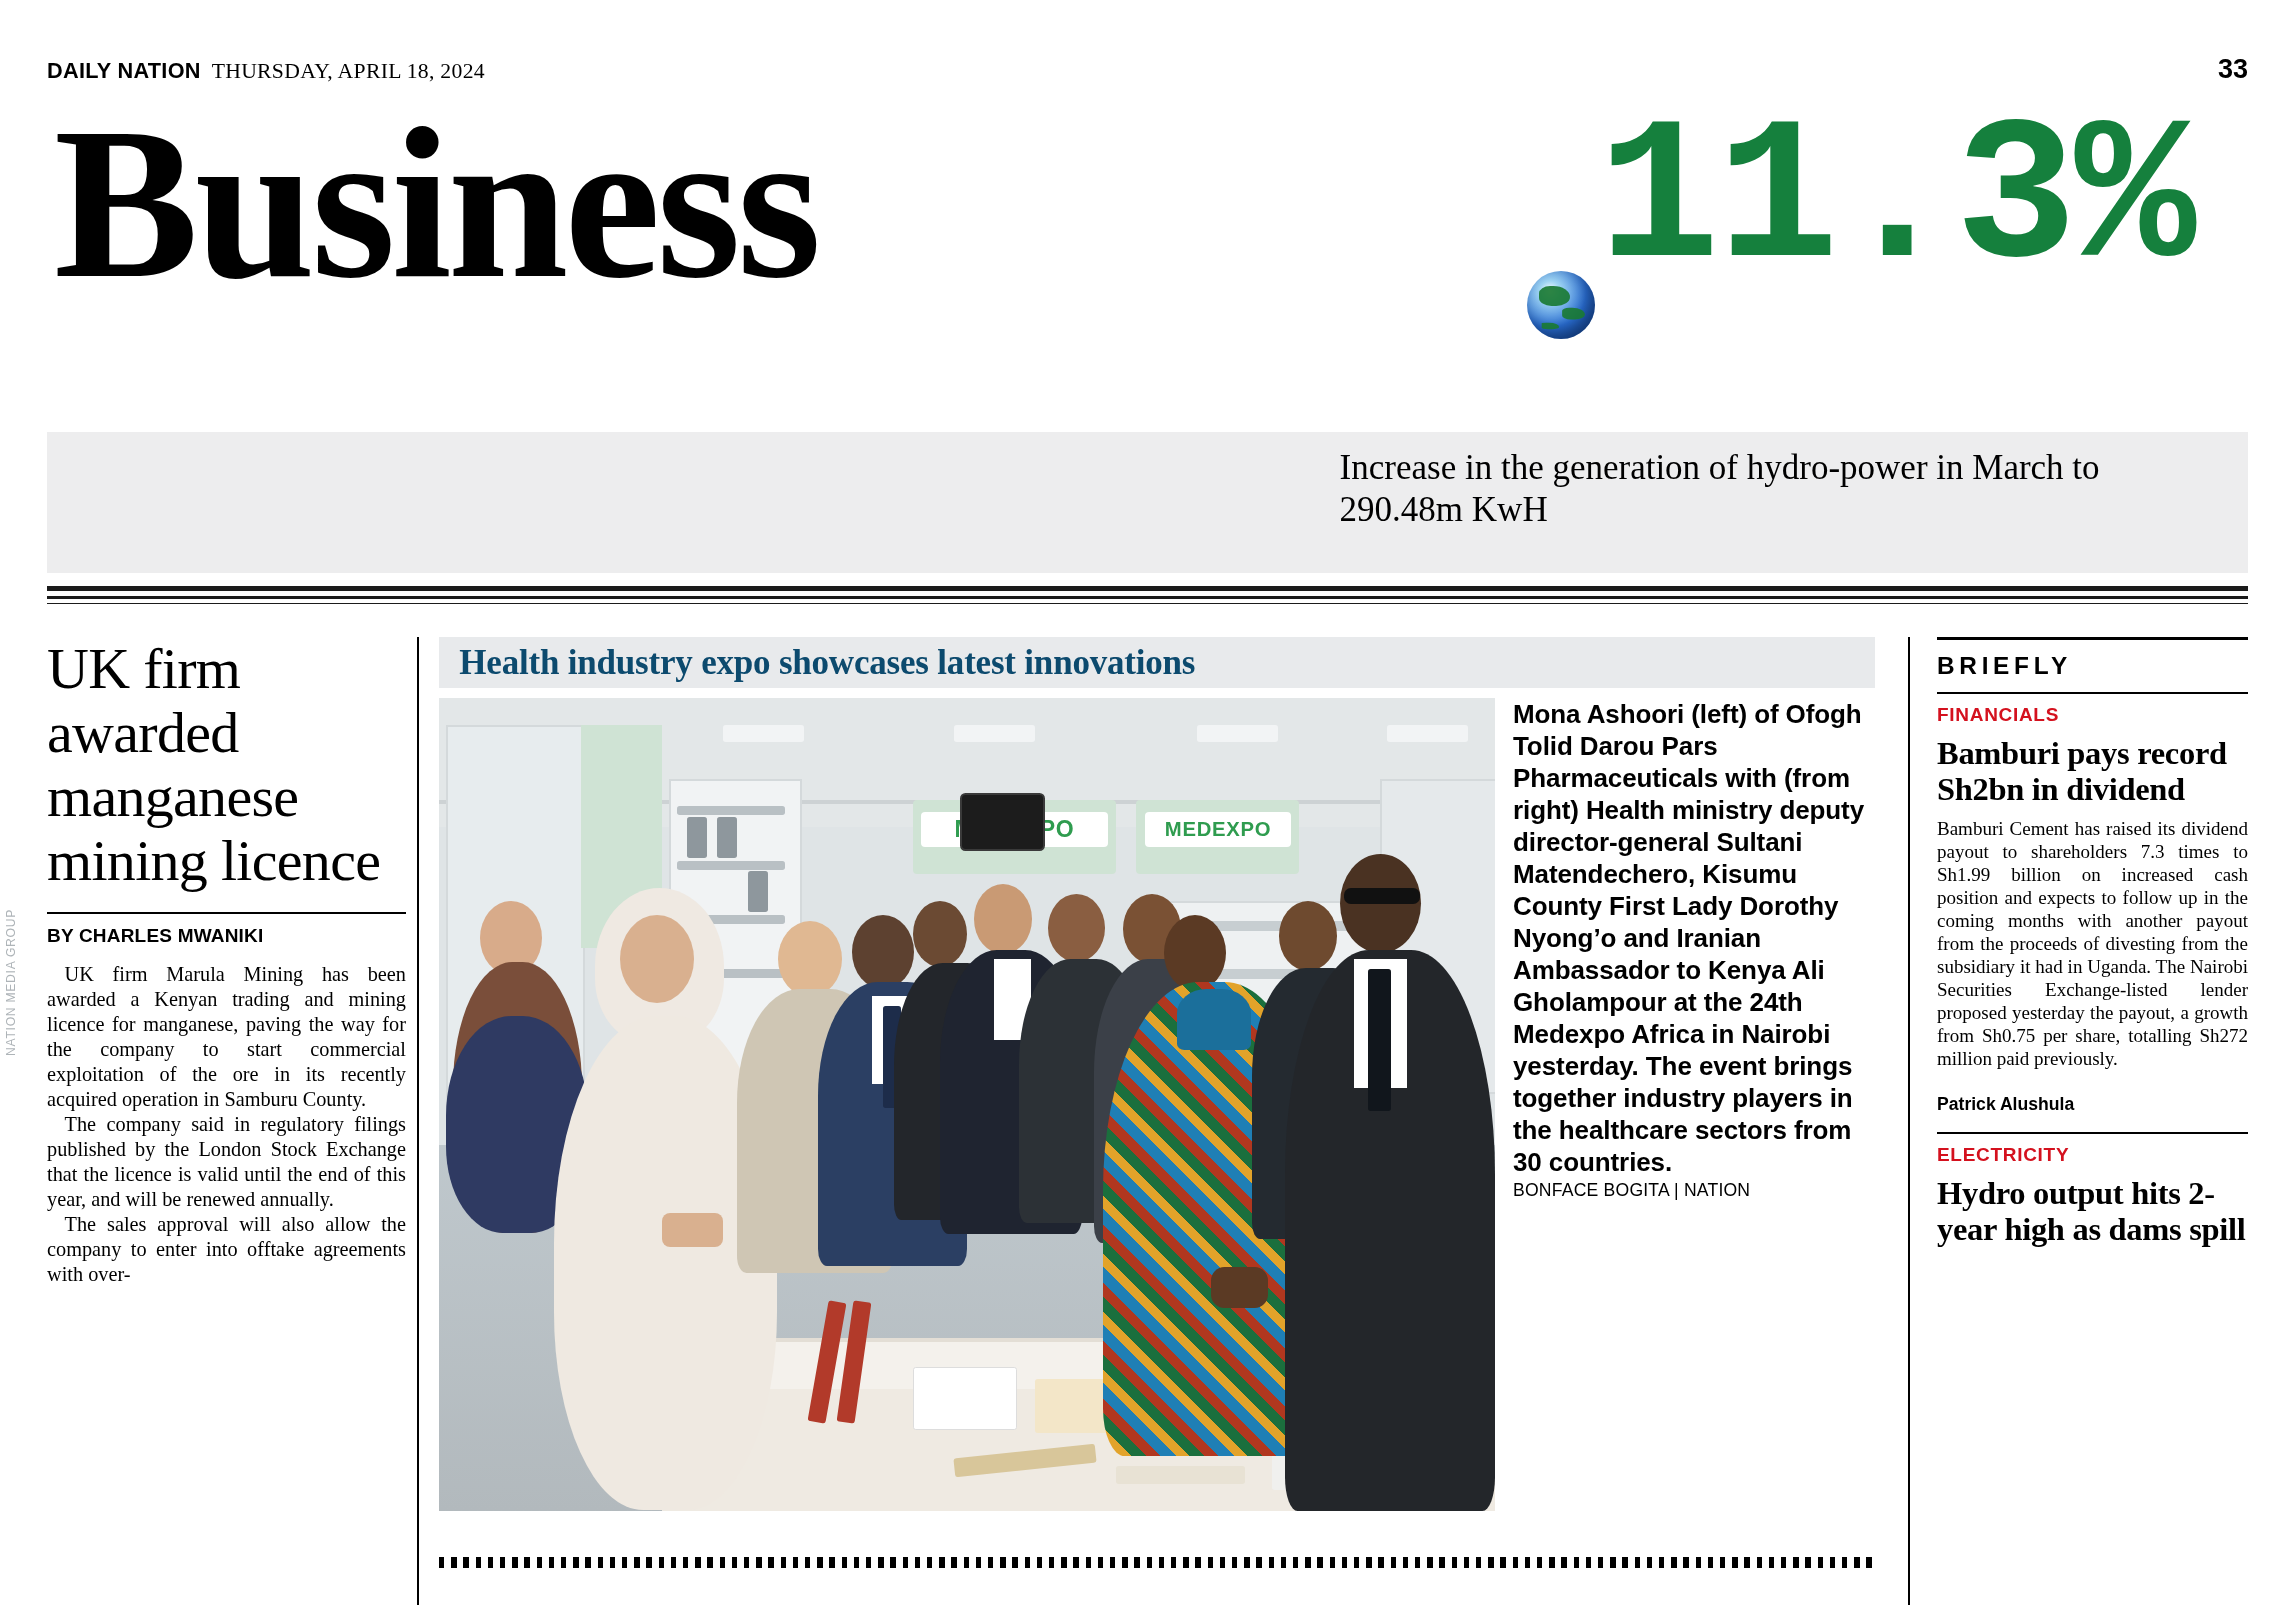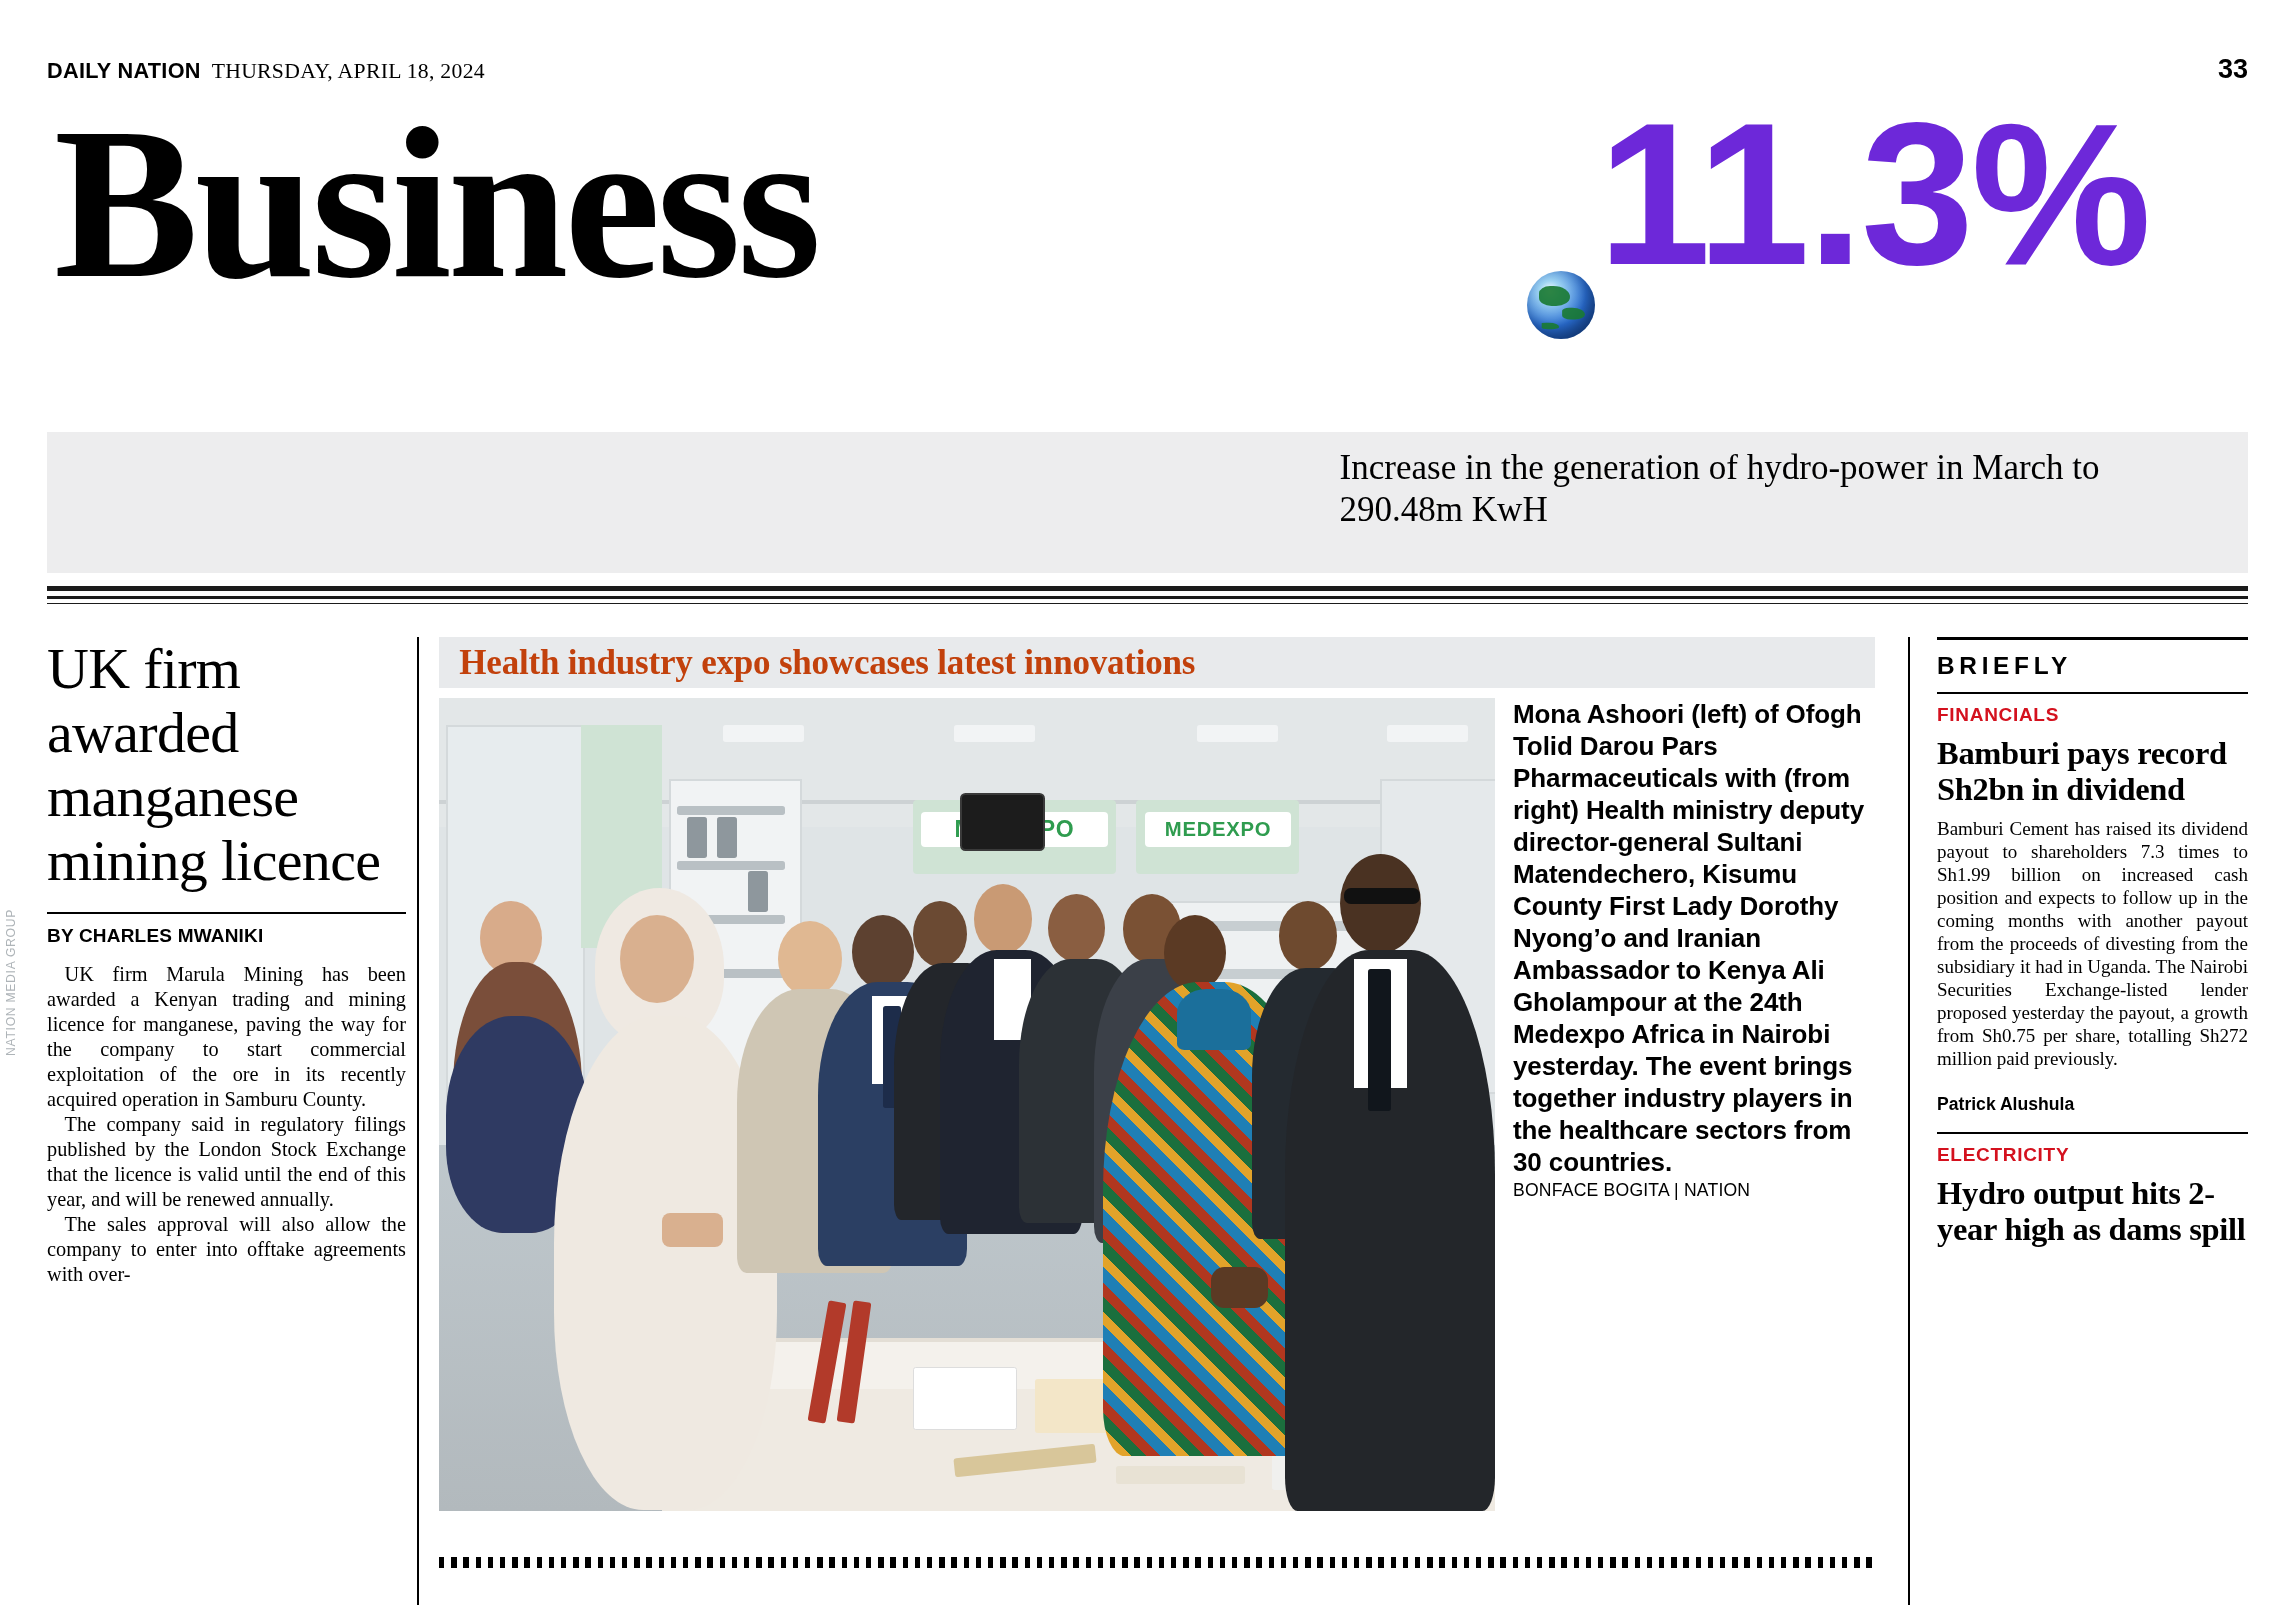--- a/index.html
+++ b/index.html
@@ -50,24 +50,24 @@
     box-shadow:inset -6.8px -8.1px 15px rgba(0,0,0,.35);
     overflow:hidden;
   }
   .globe:before{
     content:"";position:absolute;left:12.2px;top:15px;width:31px;height:20.3px;
     background:#1b7a35;border-radius:40% 60% 50% 45%;
     box-shadow:19px 17.6px 0 -4.1px #1b7a35, -4.1px 30px 0 -6.8px #1b7a35;
     opacity:.92;
   }
   .pct{
-    position:absolute;left:1598px;top:92px;
-    font-family:Liberation Sans, sans-serif;
+    position:absolute;left:1598px;top:100px;
+    font-family:Liberation Mono, monospace;
     font-weight:bold;font-size:203px;line-height:203px;
-    color:#6d28d9;letter-spacing:-2.7px;
+    color:#15803d;letter-spacing:-2.7px;
   }
 
   
   .grey-band{
     position:absolute;left:47px;top:432px;width:2201px;height:141px;
     background:#ededee;
   }
   .grey-band .band-text{
     position:absolute;right:28.4px;top:15px;width:880px;
     text-align:left;
@@ -100,21 +100,21 @@
 
   .vrule{position:absolute;background:#000;}
 
   
   .center-pkg{position:absolute;left:439px;top:637px;width:1436px;}
   .expo-band{
     background:#e8eaec;height:51px;width:100%;
     display:flex;align-items:center;
   }
   .expo-title{
-    color:#c2410c;
+    color:#0c4a6e;
     font-family:"Liberation Serif", serif;
     font-weight:bold;font-size:35px;margin-left:20.3px;letter-spacing:-0.2px;
   }
   .photo-wrap{position:relative;width:100%;height:813px;margin-top:9.5px;}
   .photo{
     position:absolute;left:0;top:0;width:1056px;height:813px;
     overflow:hidden;background:#b9c2c8;
   }
   .cap-col{
     position:absolute;left:1074px;top:0;width:362px;height:813px;

